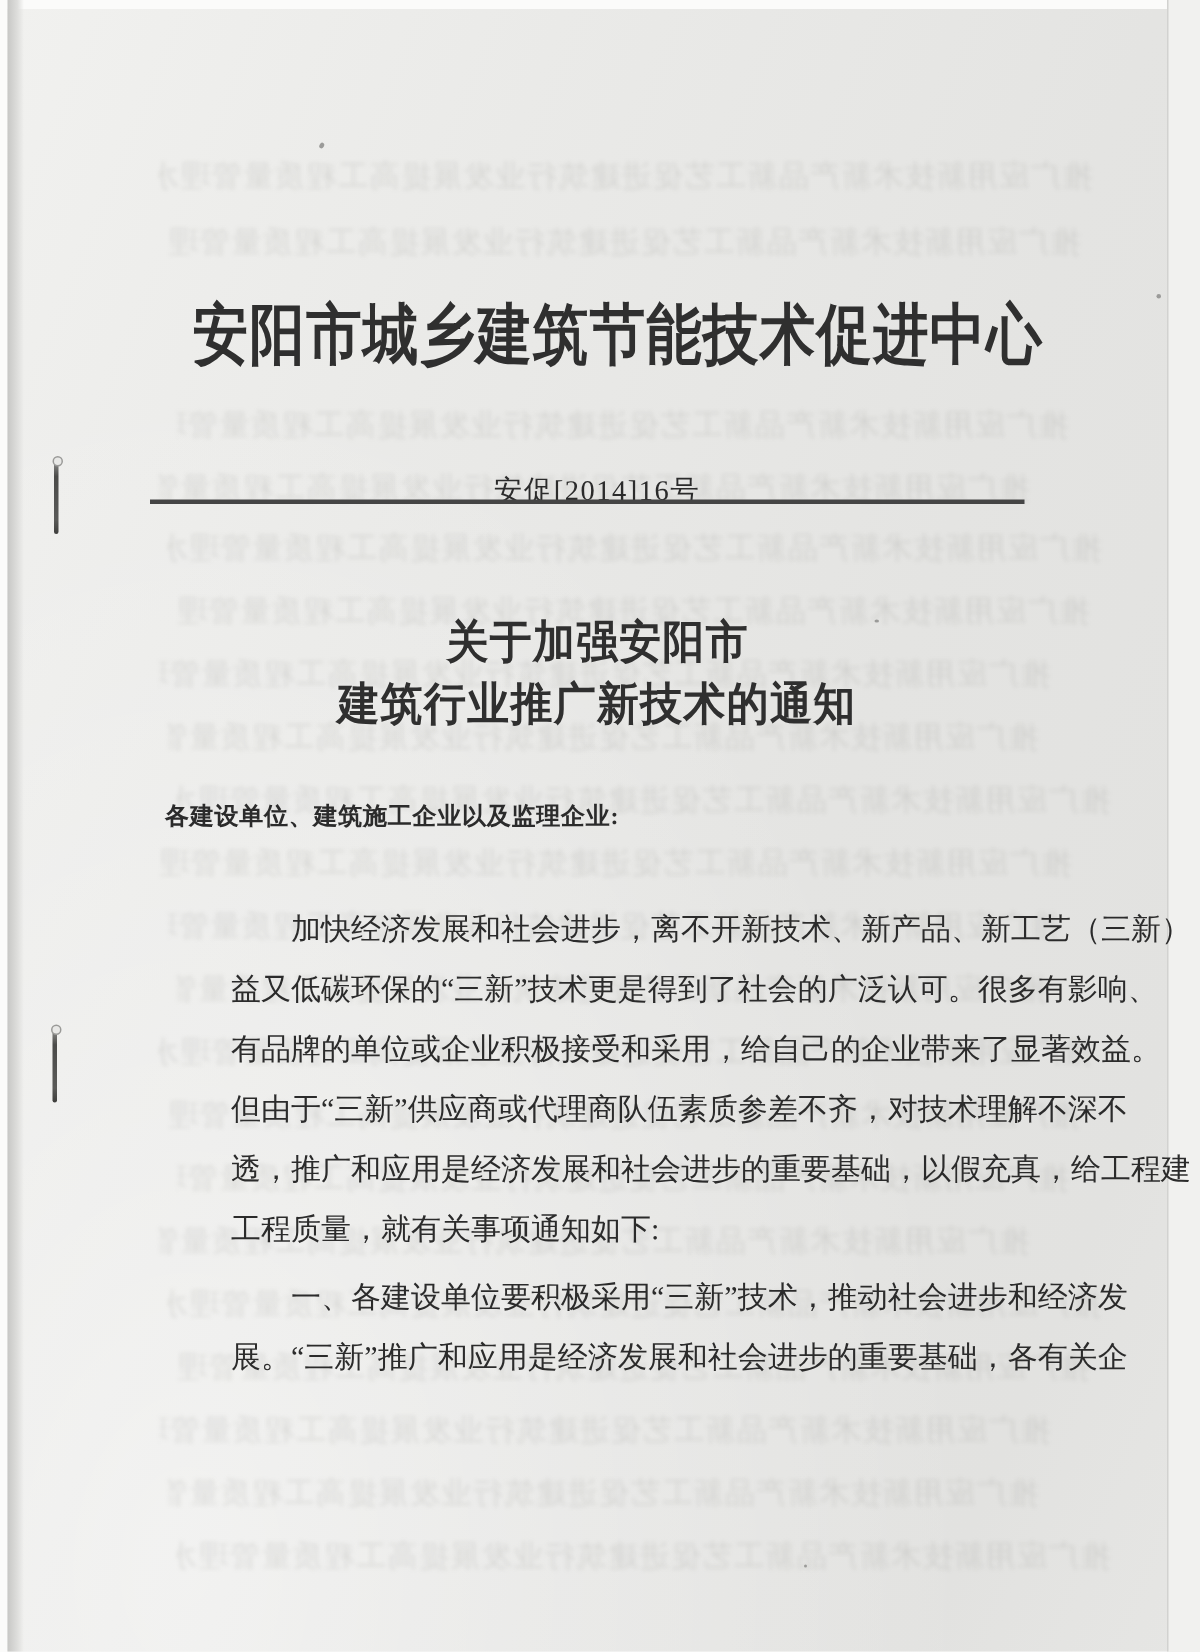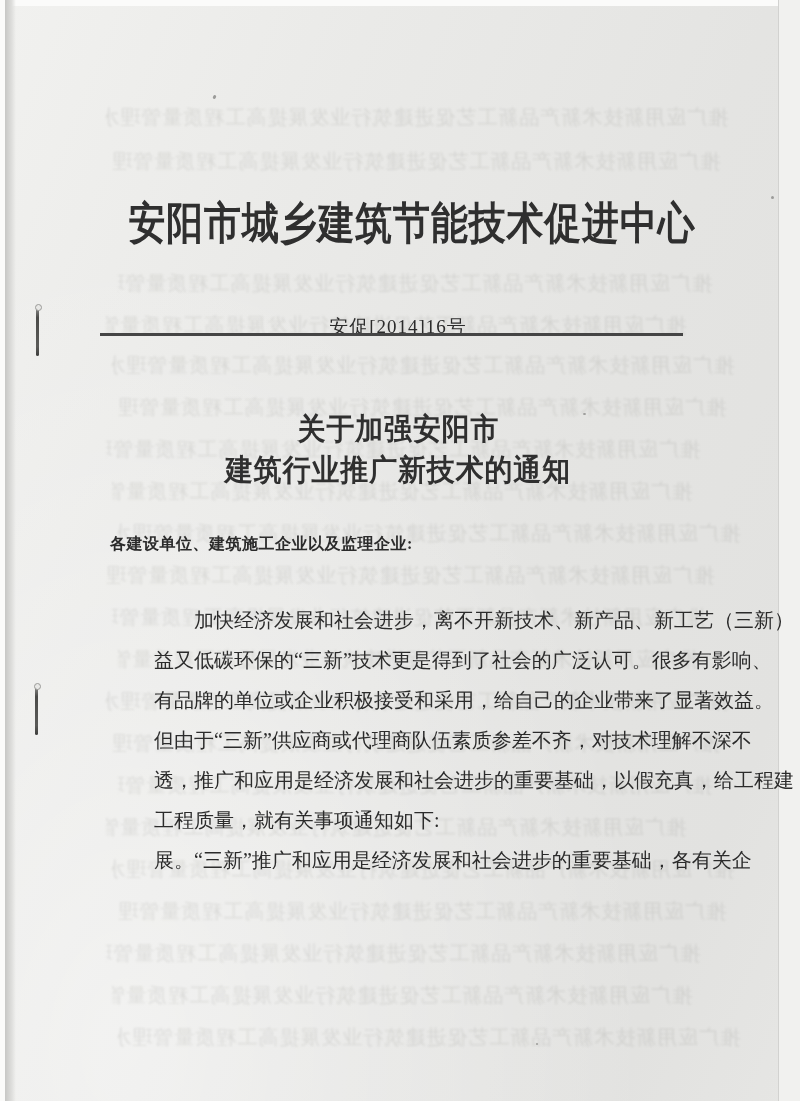--- a/index.html
+++ b/index.html
@@ -157,20 +157,21 @@
 
   <div class="salutation">各建设单位、建筑施工企业以及监理企业:</div>
 
   <div class="body-block" id="body-block">
       <div class="body-line indent">加快经济发展和社会进步，离不开新技术、新产品、新工艺（三新）</div>
       <div class="body-line">益又低碳环保的“三新”技术更是得到了社会的广泛认可。很多有影响、</div>
       <div class="body-line">有品牌的单位或企业积极接受和采用，给自己的企业带来了显著效益。</div>
       <div class="body-line">但由于“三新”供应商或代理商队伍素质参差不齐，对技术理解不深不</div>
       <div class="body-line">透，推广和应用是经济发展和社会进步的重要基础，以假充真，给工程建</div>
       <div class="body-line">工程质量，就有关事项通知如下:</div>
+      <div class="body-line indent para-gap">一、各建设单位要积极采用“三新”技术，推动社会进步和经济发</div>
       <div class="body-line">展。“三新”推广和应用是经济发展和社会进步的重要基础，各有关企</div>
     </div>
 
   <div class="staple staple-1"></div>
   <div class="staple staple-2"></div>
 
   <div class="speck speck-1"></div>
   <div class="speck speck-2"></div>
   <div class="speck speck-3"></div>
   <div class="speck speck-4"></div>

